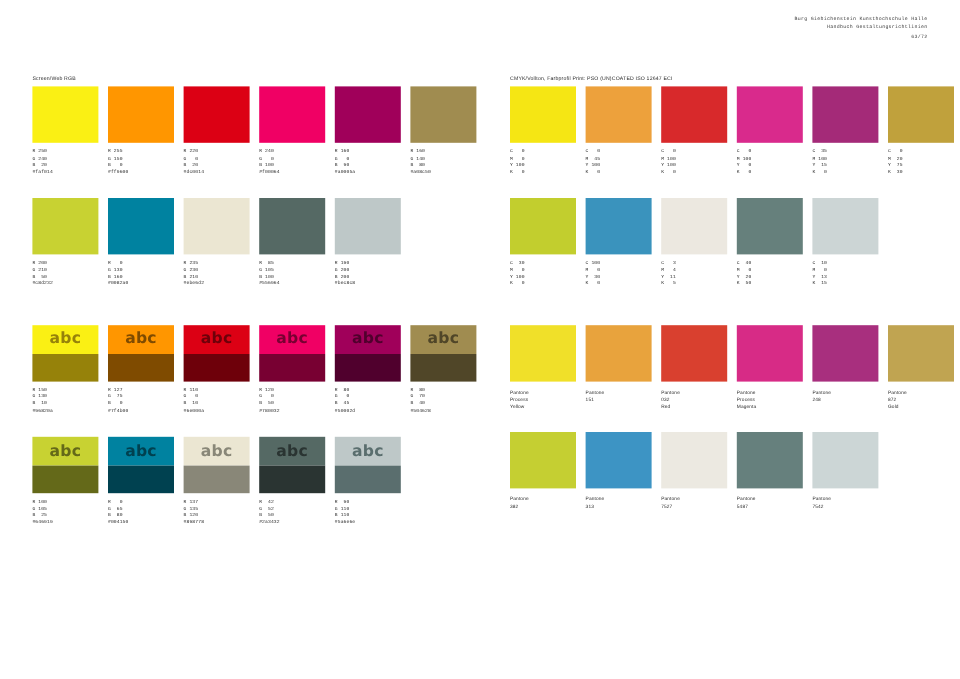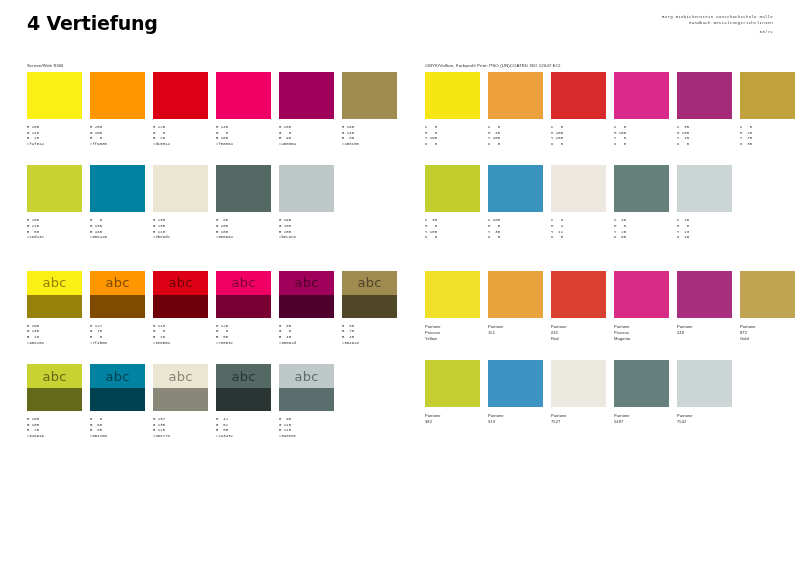--- a/index.html
+++ b/index.html
@@ -91,21 +91,21 @@
   .swatch-chip.split {
     display: flex;
     flex-direction: column;
   }
   .chip-top {
     height: 24px;
     display: flex;
     align-items: center;
     justify-content: center;
     font-family: "DejaVu Sans", sans-serif;
-    font-weight: normal;
+    font-weight: bold;
     font-size: 13px;
     letter-spacing: 0.2px;
   }
   .chip-bottom {
     height: 23px;
   }
 
   .swatch-values {
     margin-top: 6px;
     font-family: "Liberation Mono", monospace;
@@ -131,21 +131,20 @@
     color: #2b2b2b;
     letter-spacing: 0.1px;
   }
   .pantone-values span { display: block; }
   .empty-cell { visibility: hidden; }
 </style>
 </head>
 <body>
 
 <div id="page-header">
-  <div id="chapter-title">4 Vertiefung</div>
   <div id="header-meta">
     <div>Burg Giebichenstein Kunsthochschule Halle</div>
     <div>Handbuch Gestaltungsrichtlinien</div>
     <div id="page-number">63/72</div>
   </div>
 </div>
 
 <div class="column" id="column-rgb">
   <div class="column-caption">Screen/Web RGB</div>
   <div id="rgb-rows-host">

